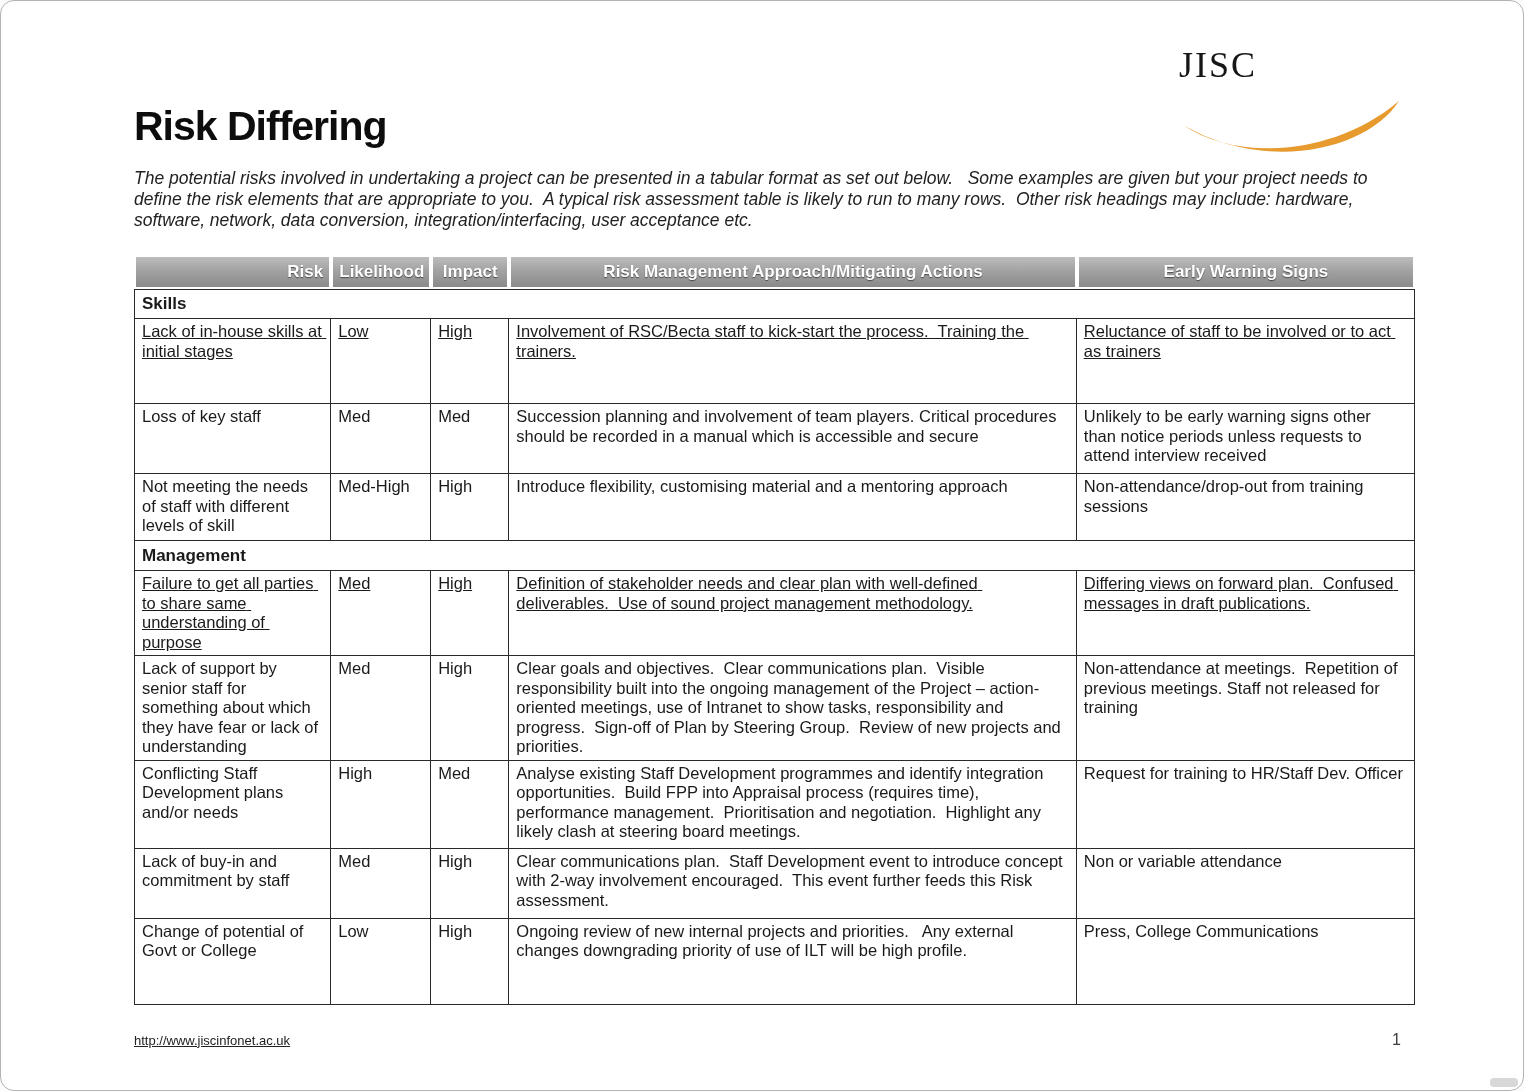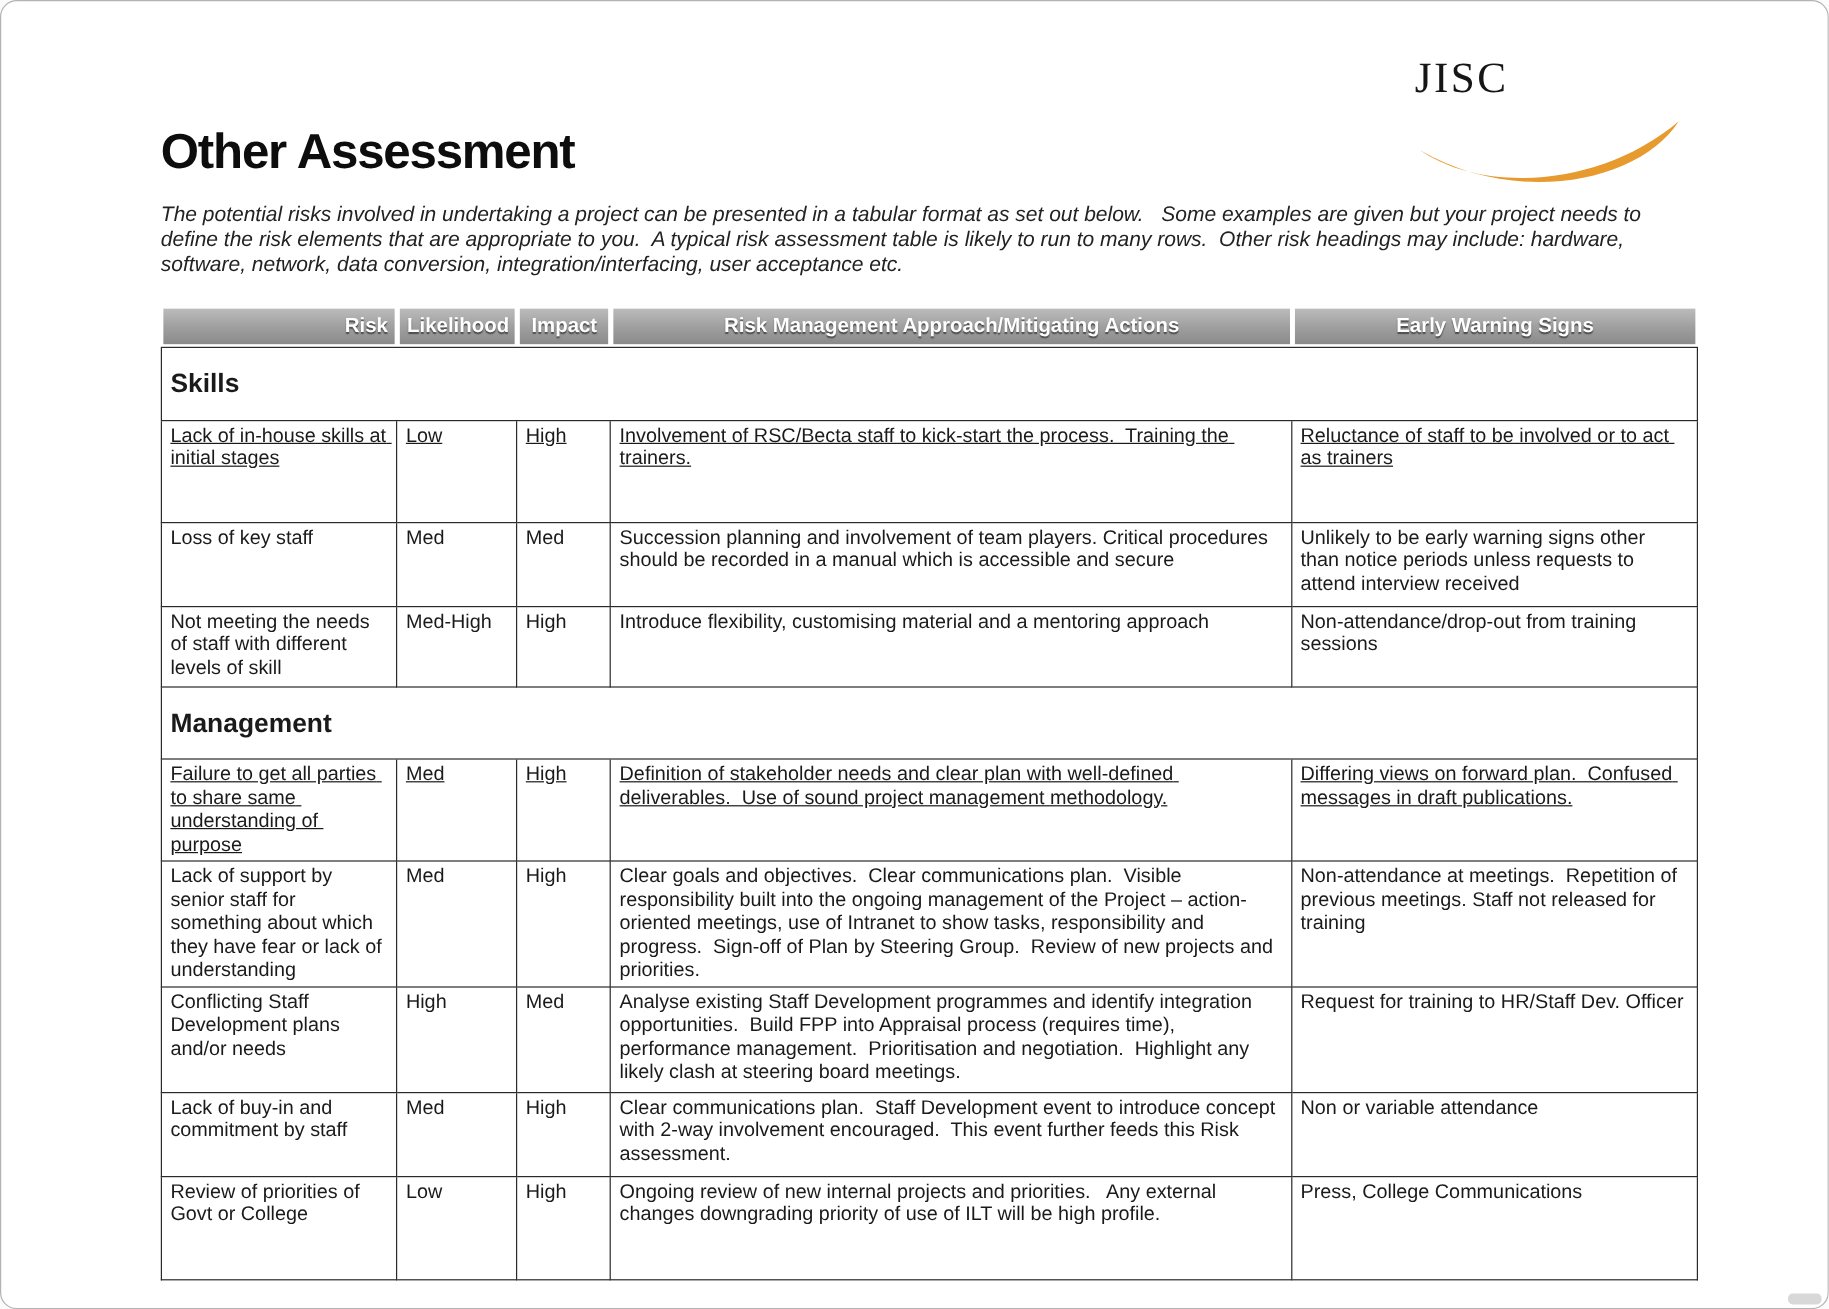--- a/index.html
+++ b/index.html
@@ -65,23 +65,23 @@
     vertical-align:top;
     padding:3px 7px;
     border-right:1px solid #2a2a2a;
     border-bottom:1px solid #2a2a2a;
     white-space:pre-wrap;
     overflow:hidden;
   }
   .risk-table td:first-child{border-left:1px solid #2a2a2a;}
   .risk-table tbody tr:first-child td{border-top:1px solid #2a2a2a;}
   .risk-table td.section{
-    font-weight:700;font-size:22px;
+    font-weight:700;font-size:17px;
     vertical-align:middle;
-    padding:20px 7px;
+    padding:4px 7px;
   }
   tr.hrow{height:32px;}
   tr.srow{height:30px;}
   tr.rh85{height:85px;text-decoration:underline;}
   tr.rh70{height:70px;}
   tr.rh67{height:67px;}
   tr.rh87{height:87px;}
   tr.rh88{height:88px;}
   tr.rh86{height:86px;}
 
@@ -108,21 +108,21 @@
 
   <div class="logo">
     <svg class="swoosh" viewBox="0 0 224 66" aria-hidden="true">
       <path d="M2,26 C54,62 152,58 218,2 C186,52 84,74 2,26 Z" fill="#E79A2E"></path>
     </svg>
     <div class="jisc">JISC</div>
   </div>
 
   <div class="content">
 
-    <h1 class="title">Other Assessment</h1>
+    <h1 class="title">Risk Differing</h1>
 
     <p class="intro">The potential risks involved in undertaking a project can be presented in a tabular format as set out below.   Some examples are given but your project needs to define the risk elements that are appropriate to you.  A typical risk assessment table is likely to run to many rows.  Other risk headings may include: hardware, software, network, data conversion, integration/interfacing, user acceptance etc.</p>
 
     <table class="risk-table">
       <colgroup>
         <col style="width:15.4%">
         <col style="width:7.8%">
         <col style="width:6.1%">
         <col style="width:44.3%">
         <col style="width:26.4%">
@@ -196,21 +196,21 @@
 
         <tr class="rh70">
           <td>Lack of buy-in and commitment by staff</td>
           <td>Med</td>
           <td>High</td>
           <td>Clear communications plan.  Staff Development event to introduce concept with 2-way involvement encouraged.  This event further feeds this Risk assessment.</td>
           <td>Non or variable attendance</td>
         </tr>
 
         <tr class="rh86">
-          <td>Review of priorities of Govt or College</td>
+          <td>Change of potential of Govt or College</td>
           <td>Low</td>
           <td>High</td>
           <td>Ongoing review of new internal projects and priorities.   Any external changes downgrading priority of use of ILT will be high profile.</td>
           <td>Press, College Communications</td>
         </tr>
 
       </tbody>
     </table>
 
     <div class="footer">

